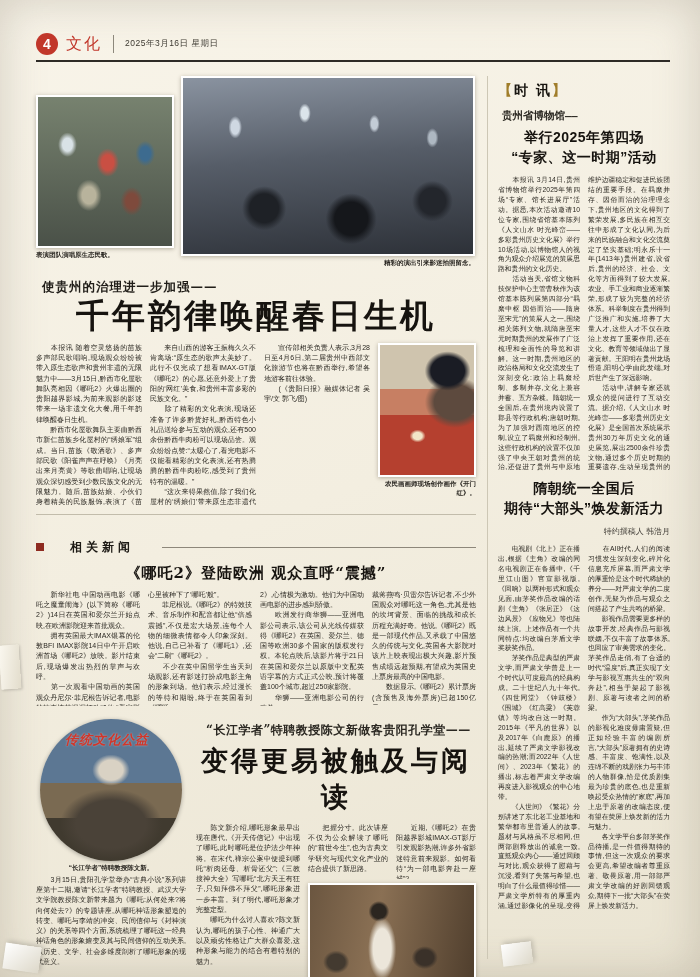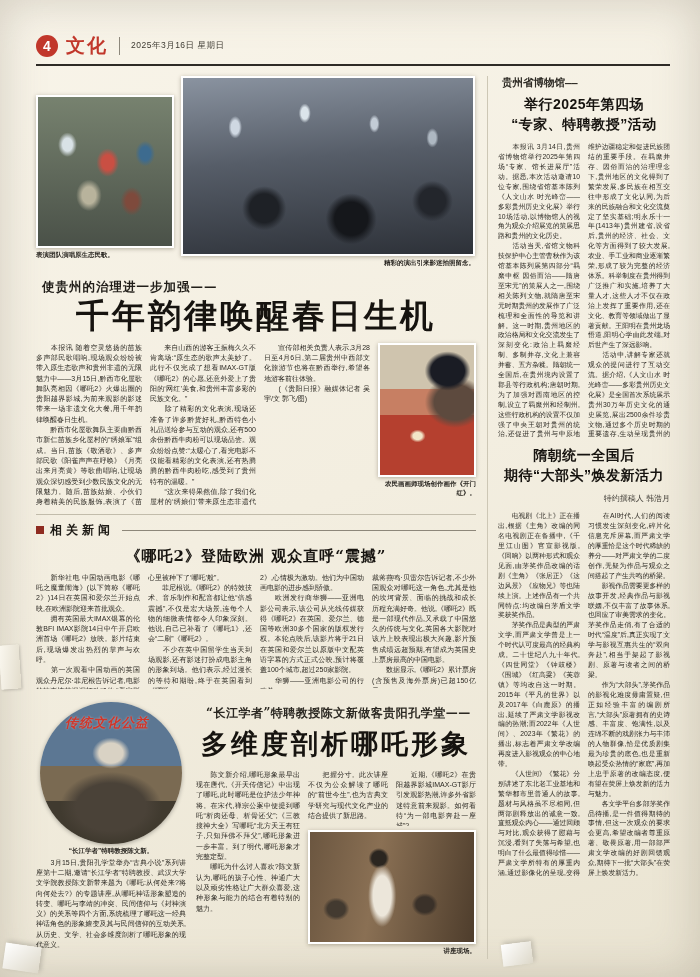--- a/index.html
+++ b/index.html
@@ -20,21 +20,21 @@
   .header {
     position:absolute; left:36px; right:30px; top:33px;
     display:flex; justify-content:space-between; align-items:flex-end;
     border-bottom:2.5px solid #2e2b26; padding-bottom:5px;
   }
   .h-left { display:flex; align-items:center; gap:8px; }
   .badge-num {
     width:22px; height:22px; border-radius:50%; background:#c1372b; color:#fff;
     font-weight:bold; font-size:14px; display:flex; align-items:center; justify-content:center;
   }
-  .section-title { color:#c1372b; font-size:19px; font-weight:700; letter-spacing:2px; }
+  .section-title { color:#c1372b; font-size:16px; font-weight:400; letter-spacing:2px; }
   .h-divider { width:1px; height:18px; background:#8d887c; margin:0 3px; }
   .h-date { font-size:8.5px; color:#3c3931; letter-spacing:.5px; }
   .h-right { display:flex; align-items:flex-end; gap:10px; }
   .editors { font-size:8px; color:#3c3931; margin-bottom:6px; }
   .masthead { color:#b5271d; text-align:center; }
   .masthead-main {
     font-size:26px; font-weight:900; font-style:italic; letter-spacing:2px;
     font-family:"DejaVu Serif","Liberation Serif",serif; line-height:1;
   }
   .masthead-sub { font-size:5px; letter-spacing:2.5px; border-top:1px solid #b5271d; margin-top:2px; padding-top:1px; }
@@ -117,21 +117,21 @@
   }
   .headline-main {
     font-size:33px; font-weight:900; color:#16130f; text-align:center;
     letter-spacing:3px; line-height:1.05; margin-bottom:9px;
   }
   .article-body { display:flex; gap:8px; height:162px; }
   .w-col { width:106px; flex:none; }
   .photo-stack { flex:1; display:flex; flex-direction:column; }
 
   
-  .related-header { display:flex; align-items:center; margin:9px 0 5px; border-top:1px solid #c2bcab; padding-top:7px; }
+  .related-header { display:flex; align-items:center; margin:9px 0 5px; border-top:1px solid #c2bcab; padding-top:24px;gap:20px; }
   .red-square { width:8px; height:8px; background:#8e2b20; flex:none; }
   .related-label { font-size:12px; font-weight:900; letter-spacing:4px; color:#1d1a15; margin-left:6px; }
   .related-line { flex:1; height:1px; background:#8d877a; margin-left:8px; }
   .related-headline {
     text-align:center; font-size:15px; font-weight:900; color:#16130f;
     font-family:"DejaVu Serif","Liberation Serif",serif; margin:3px 0 7px; letter-spacing:1px;
   }
   .related-body { display:flex; gap:8px; height:116px; }
   .related-body .tcol { flex:1; width:auto; }
 
@@ -248,44 +248,45 @@
       <div class="lecture">
         <div class="lecture-left">
           <div class="portrait">
             <div class="badge-script">传统文化公益</div>
           </div>
           <div class="caption cap-center">“长江学者”特聘教授陈文新。</div>
           <div class="tcol">　　3月15日,贵阳孔学堂举办“古典小说”系列讲座第十二期,邀请“长江学者”特聘教授、武汉大学文学院教授陈文新带来题为《哪吒:从何处来?将向何处去?》的专题讲座,从哪吒神话形象塑造的转变、哪吒与李靖的冲突、民间信仰与《封神演义》的关系等四个方面,系统梳理了哪吒这一经典神话角色的形象嬗变及其与民间信仰的互动关系,从历史、文学、社会多维度剖析了哪吒形象的现代意义。</div>
         </div>
         <div class="lecture-right">
           <div class="lecture-kicker">“长江学者”特聘教授陈文新做客贵阳孔学堂——</div>
-          <div class="lecture-headline">多维度剖析哪吒形象</div>
+          <div class="lecture-headline">变得更易被触及与阅读</div>
           <div class="lecture-body">
             <div class="tcol colB">　　陈文新介绍,哪吒形象最早出现在唐代,《开天传信记》中出现了哪吒,此时哪吒是位护法少年神将。在宋代,禅宗公案中便提到哪吒“析肉还母、析骨还父”;《三教搜神大全》写哪吒“北方天王有狂子,只知拜佛不拜父”,哪吒形象进一步丰富。到了明代,哪吒形象才完整定型。
 　　哪吒为什么讨人喜欢?陈文新认为,哪吒的孩子心性、神通广大以及顽劣性格让广大群众喜爱,这种形象与能力的结合有着特别的魅力。</div>
             <div class="lecture-photo-stack">
               <div class="mini-row">
                 <div class="tcol">　　把握分寸。此次讲座不仅为公众解读了哪吒的“前世今生”,也为古典文学研究与现代文化产业的结合提供了新思路。</div>
                 <div class="tcol">　　近期,《哪吒2》在贵阳越界影城IMAX-GT影厅引发观影热潮,许多外省影迷特意前来观影。如何看待“为一部电影奔赴一座城”?</div>
               </div>
               <div class="photo-frame">
                 <div class="ph ph-lecture"></div>
               </div>
               <div class="caption cap-right">讲座现场。</div>
             </div>
           </div>
         </div>
       </div>
     </div>
 
     <div class="sidebar">
 
+      <div class="marker"><span class="bracket">【</span><span>时 讯</span><span class="bracket">】</span></div>
       <div class="sb-lead">贵州省博物馆——</div>
       <div class="sb-headline">举行2025年第四场
-“专家、特聘教授”活动</div>
+“专家、这一时期”活动</div>
       <div class="sb-body news-body">
         <div class="tcol">　　本报讯 3月14日,贵州省博物馆举行2025年第四场“专家、馆长进展厅”活动。据悉,本次活动邀请10位专家,围绕省馆基本陈列《人文山水 时光峰峦——多彩贵州历史文化展》举行10场活动,以博物馆人的视角为观众介绍展览的策展思路和贵州的文化历史。
 　　活动当天,省馆文物科技保护中心主管曹秋作为该馆基本陈列展第四部分“羁縻中枢 因俗而治——隋唐至宋元”的策展人之一,围绕相关陈列文物,就隋唐至宋元时期贵州的发展作了广泛梳理和全面性的导览和讲解。这一时期,贵州地区的政治格局和文化交流发生了深刻变化:政治上羁縻经制、多制并存,文化上兼容并蓄、五方杂糅。隋朝统一全国后,在贵州境内设置了郡县等行政机构;唐朝时期,为了加强对西南地区的控制,设立了羁縻州和经制州,这些行政机构的设置不仅加强了中央王朝对贵州的统治,还促进了贵州与中原地区的文化交流和经济往来;宋代,经制州、羁縻州和诸蛮并存,形成了多元的政治格局;元代确立的土司制度,使贵州的治理进一步加强,成为</div>
         <div class="tcol">维护边疆稳定和促进民族团结的重要手段。在羁縻并存、因俗而治的治理理念下,贵州地区的文化得到了繁荣发展,多民族在相互交往中形成了文化认同,为后来的民族融合和文化交流奠定了坚实基础;明永乐十一年(1413年)贵州建省,设省后,贵州的经济、社会、文化等方面得到了较大发展,农业、手工业和商业逐渐繁荣,形成了较为完整的经济体系。科举制度在贵州得到广泛推广和实施,培养了大量人才,这些人才不仅在政治上发挥了重要作用,还在文化、教育等领域做出了显著贡献。王阳明在贵州龙场悟道,阳明心学由此发端,对后世产生了深远影响。
 　　活动中,讲解专家还就观众的提问进行了互动交流。据介绍,《人文山水 时光峰峦——多彩贵州历史文化展》是全国首次系统展示贵州30万年历史文化的通史展览,展出2500余件珍贵文物,通过多个历史时期的重要遗存,生动呈现贵州的历史脉络和多元文化,向世界展示贵州的独特魅力。
 　　(《贵阳日报》融媒体记者 刘立宇)</div>
       </div>
 
       <div class="sb-review">
         <div class="sb-headline">隋朝统一全国后

